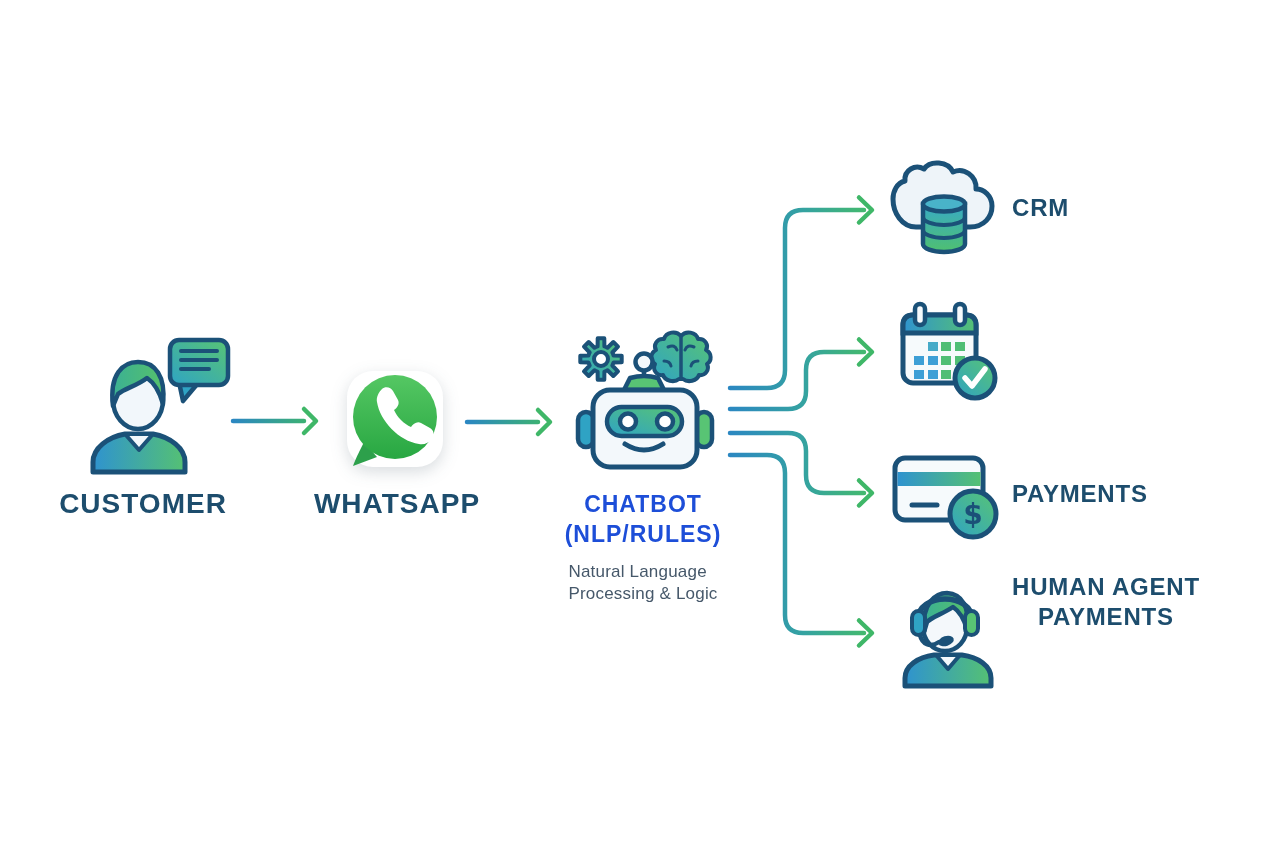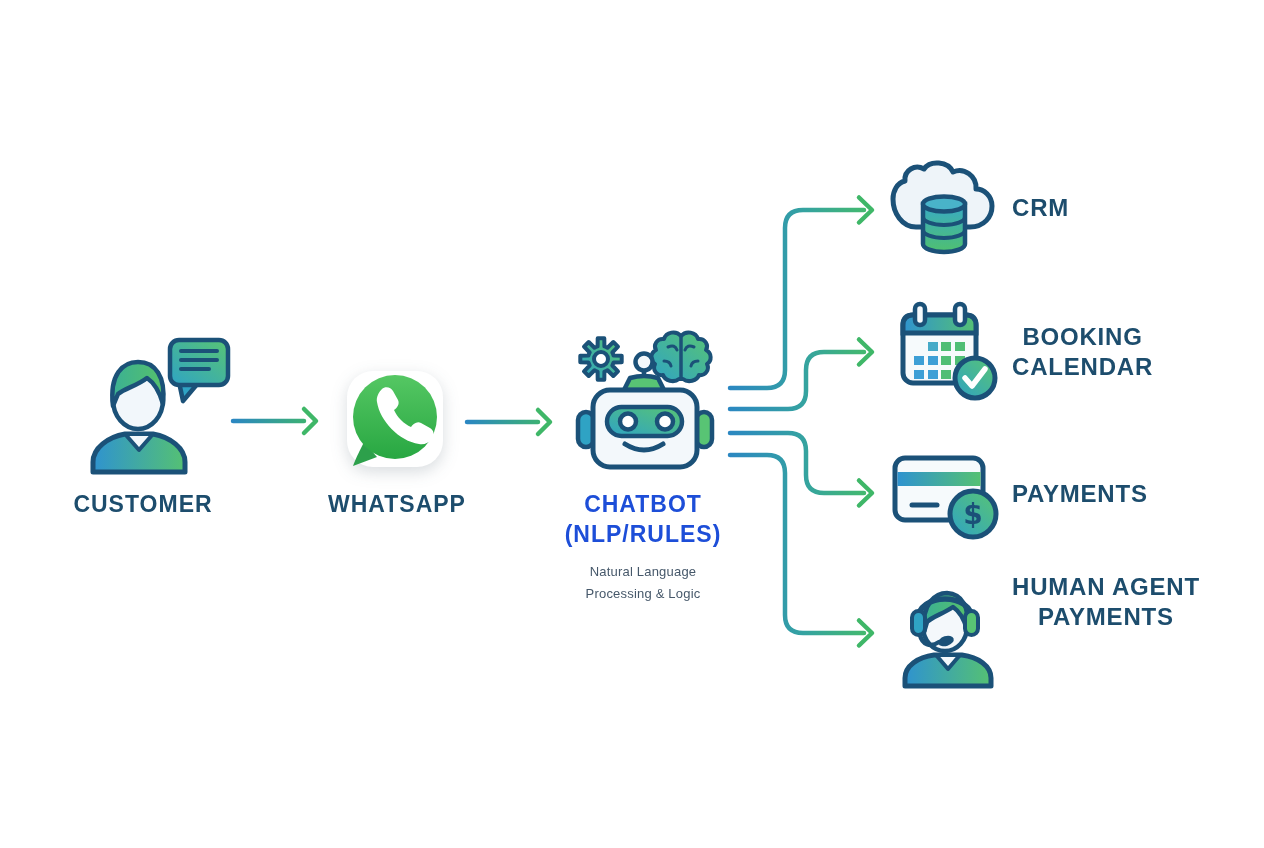--- a/index.html
+++ b/index.html
@@ -3,32 +3,32 @@
 <meta charset="utf-8">
 <style>
   html,body{margin:0;padding:0;background:#ffffff;}
   .canvas{
     position:relative;width:1264px;height:848px;background:#ffffff;overflow:hidden;
     font-family:"Liberation Sans",sans-serif;
   }
   .abs{position:absolute;}
   .node-label{
     position:absolute;transform:translate(-50%,-50%);
-    color:#1d4d6d;font-weight:bold;font-size:23px;letter-spacing:1px;
+    color:#1d4d6d;font-weight:bold;font-size:28px;letter-spacing:1px;
     text-align:center;line-height:30px;white-space:nowrap;
   }
   .node-label-block{
     position:absolute;transform:translateX(-50%);
     color:#1d4ed8;font-weight:bold;font-size:23px;letter-spacing:1px;
     text-align:center;line-height:30px;white-space:nowrap;
   }
   .caption-block{
     position:absolute;transform:translateX(-50%);
-    color:#46586a;font-weight:400;font-size:13px;letter-spacing:.2px;
-    text-align:center;line-height:21.5px;white-space:nowrap;
+    color:#46586a;font-weight:400;font-size:17px;letter-spacing:.2px;
+    text-align:left;line-height:21.5px;white-space:nowrap;
   }
   .target-label{
     position:absolute;left:1012px;transform:translateY(-50%);
     color:#1d4d6d;font-weight:bold;font-size:24px;letter-spacing:.8px;
     text-align:center;line-height:30px;white-space:nowrap;
   }
   .icon-whatsapp{filter:drop-shadow(0 5px 8px rgba(40,60,80,.18));}
   svg{display:block;}
 </style>
 </head>
@@ -209,24 +209,20 @@
   <div class="caption-block" style="left:643px;top:561px">
     <div>Natural Language</div>
     <div>Processing &amp; Logic</div>
   </div>
 
   <div class="target-label" style="top:208px">
     <div>CRM</div>
     <div></div>
   </div>
 
-  <div class="target-label" style="top:352px">
-    <div>BOOKING</div>
-    <div>CALENDAR</div>
-  </div>
 
   <div class="target-label" style="top:494px">
     <div>PAYMENTS</div>
     <div></div>
   </div>
 
   <div class="target-label" style="top:602px">
     <div>HUMAN AGENT</div>
     <div>PAYMENTS</div>
   </div>

